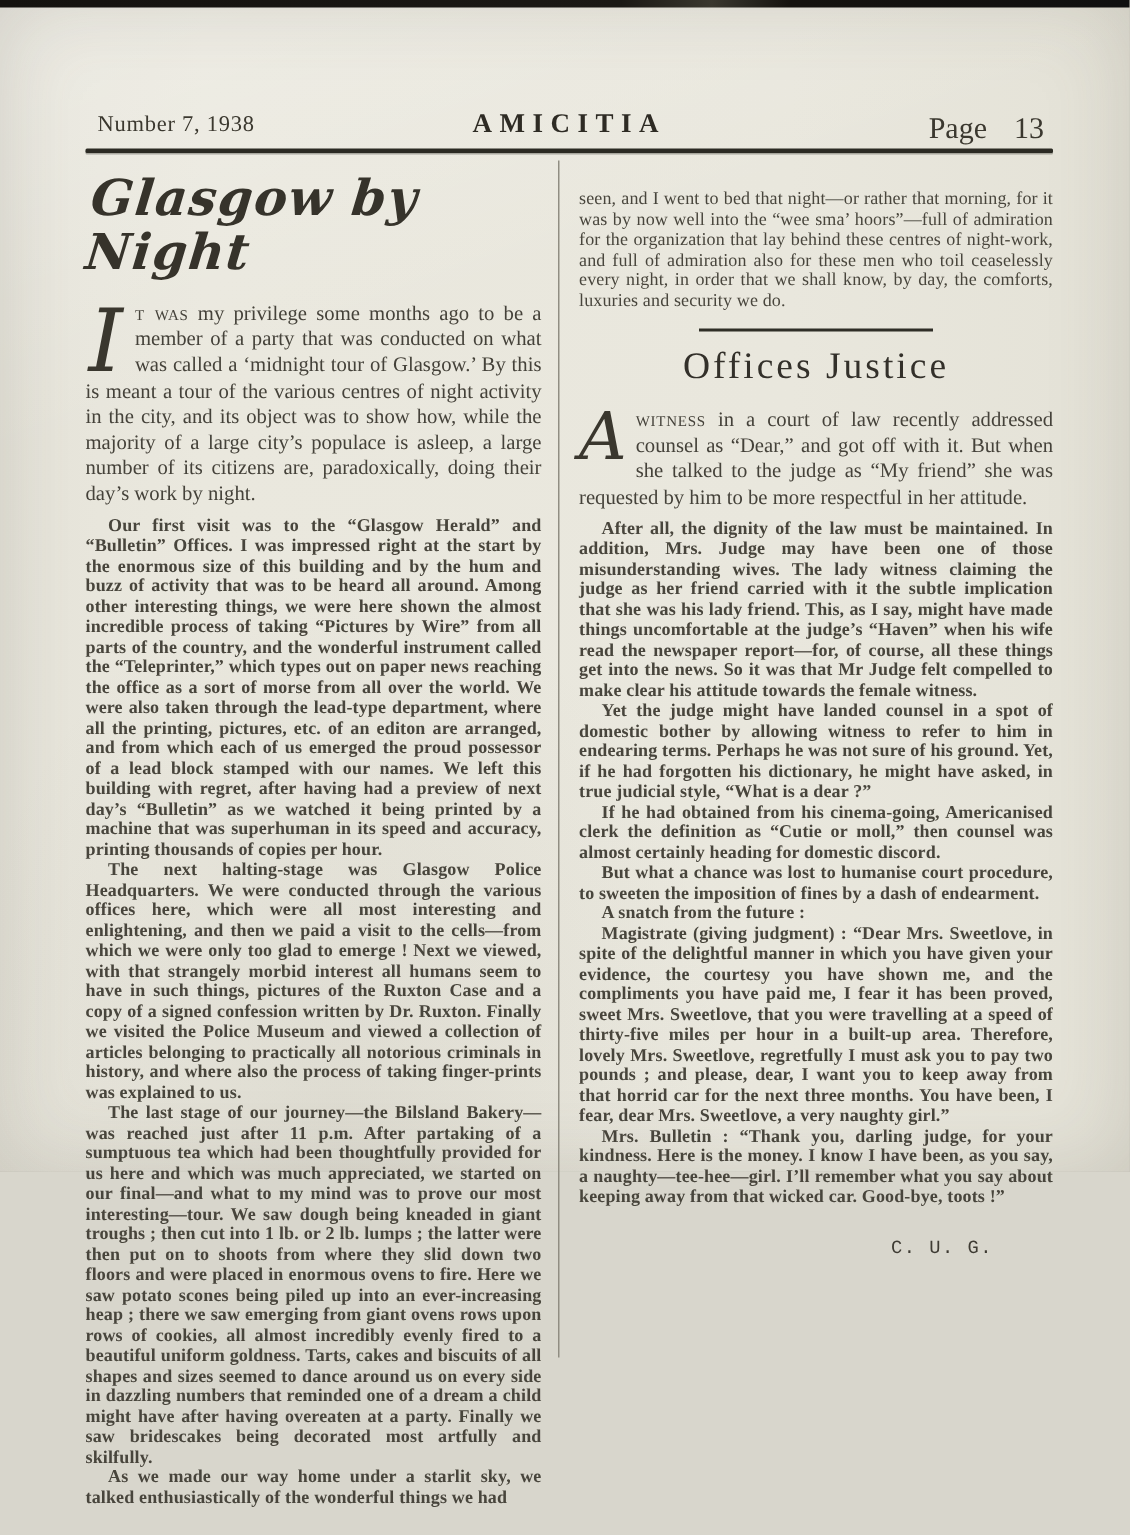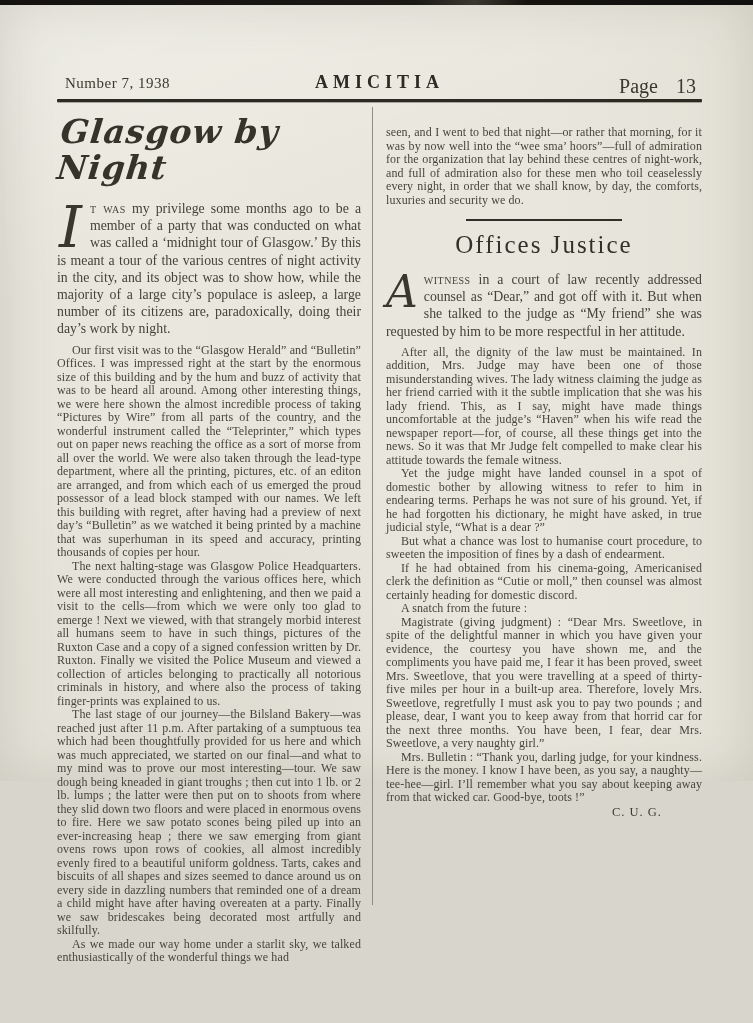--- a/index.html
+++ b/index.html
@@ -38,21 +38,21 @@
   
   .col-divider{position:absolute;left:372px;top:107px;width:1px;height:798px;background:#908d82;}
   .col{position:absolute;top:108px;}
   .col.left{left:57px;width:304px;}
   .col.right{left:386px;width:316px;}
   p{margin:0;}
   .dense{
     font-size:12px;line-height:13.5px;text-align:justify;
     color:#48453c;letter-spacing:.1px;
   }
-  .dense.indent{text-indent:15px;}
+  .dense.indent{text-indent:15px;font-weight:bold;}
   .lead{
     font-size:13.8px;line-height:17.2px;text-align:justify;color:#45423a;
   }
   
   .script-title{
     margin:6px 0 14px 2px;
     font-style:italic;font-weight:bold;
     font-size:33px;line-height:36px;color:#36332b;
     transform:skewX(-6deg);letter-spacing:1px;
     font-family:"DejaVu Serif","Liberation Serif",serif;
@@ -71,22 +71,22 @@
     margin-top:3px;letter-spacing:1px;
   }
   .section-rule{
     width:156px;height:2px;background:#2f2e27;margin:12px auto 10px auto;
   }
   .serif-title{
     margin:2px 0 12px 0;text-align:center;font-weight:normal;
     font-size:25px;line-height:28px;color:#33302a;letter-spacing:2px;
   }
   .sig2{
-    text-align:right;padding-right:40px;font-size:12.5px;margin-top:0;
-    letter-spacing:1px;color:#3e3b33;
+    text-align:right;padding-right:40px;font-size:12.5px;margin-top:20px;
+    letter-spacing:1px;color:#3e3b33;font-family:Liberation Mono, monospace;
   }
 </style>
 </head>
 <body>
 
 <div class="page">
   <div class="top-edge"></div>
 
   <header class="hdr">
     <span class="issue">Number 7, 1938</span>
@@ -109,21 +109,21 @@
   <section class="col right">
     <p class="dense" style="margin-top:18px;">seen, and I went to bed that night—or rather that morning, for it was by now well into the “wee sma’ hoors”—full of admiration for the organization that lay behind these centres of night-work, and full of admiration also for these men who toil ceaselessly every night, in order that we shall know, by day, the comforts, luxuries and security we do.</p>
 
     <div class="section-rule"></div>
 
     <article>
       <h2 class="serif-title">Offices Justice</h2>
       <p class="lead"><span class="dropcap cap-a">A</span><span class="sc">witness</span><span> in a court of law recently addressed counsel as “Dear,” and got off with it. But when she talked to the judge as “My friend” she was requested by him to be more respectful in her attitude.</span></p>
       <p class="dense indent gap">After all, the dignity of the law must be maintained.  In addition, Mrs. Judge may have been one of those misunderstanding wives.  The lady witness claiming the judge as her friend carried with it the subtle implication that she was his lady friend. This, as I say, might have made things uncomfortable at the judge’s “Haven” when his wife read the newspaper report—for, of course, all these things get into the news.  So it was that Mr Judge felt compelled to make clear his attitude towards the female witness.</p>
       <p class="dense indent">Yet the judge might have landed counsel in a spot of domestic bother by allowing witness to refer to him in endearing terms.  Perhaps he was not sure of his ground.  Yet, if he had forgotten his dictionary, he might have asked, in true judicial style, “What is a dear ?”</p>
+      <p class="dense indent">If he had obtained from his cinema-going, Americanised clerk the definition as “Cutie or moll,” then counsel was almost certainly heading for domestic discord.</p>
       <p class="dense indent">But what a chance was lost to humanise court procedure, to sweeten the imposition of fines by a dash of endearment.</p>
-      <p class="dense indent">If he had obtained from his cinema-going, Americanised clerk the definition as “Cutie or moll,” then counsel was almost certainly heading for domestic discord.</p>
       <p class="dense indent">A snatch from the future :</p>
       <p class="dense indent">Magistrate (giving judgment) :  “Dear Mrs. Sweetlove, in spite of the delightful manner in which you have given your evidence, the courtesy you have shown me, and the compliments you have paid me, I fear it has been proved, sweet Mrs. Sweetlove, that you were travelling at a speed of thirty-five miles per hour in a built-up area.  Therefore, lovely Mrs. Sweetlove, regretfully I must ask you to pay two pounds ; and please, dear, I want you to keep away from that horrid car for the next three months.  You have been, I fear, dear Mrs. Sweetlove, a very naughty girl.”</p>
       <p class="dense indent">Mrs. Bulletin :  “Thank you, darling judge, for your kindness.  Here is the money.  I know I have been, as you say, a naughty—tee-hee—girl. I’ll remember what you say about keeping away from that wicked car.   Good-bye, toots !”</p>
       <p class="sig2">C. U. G.</p>
     </article>
   </section>
 </div>
 
 </body></html>

